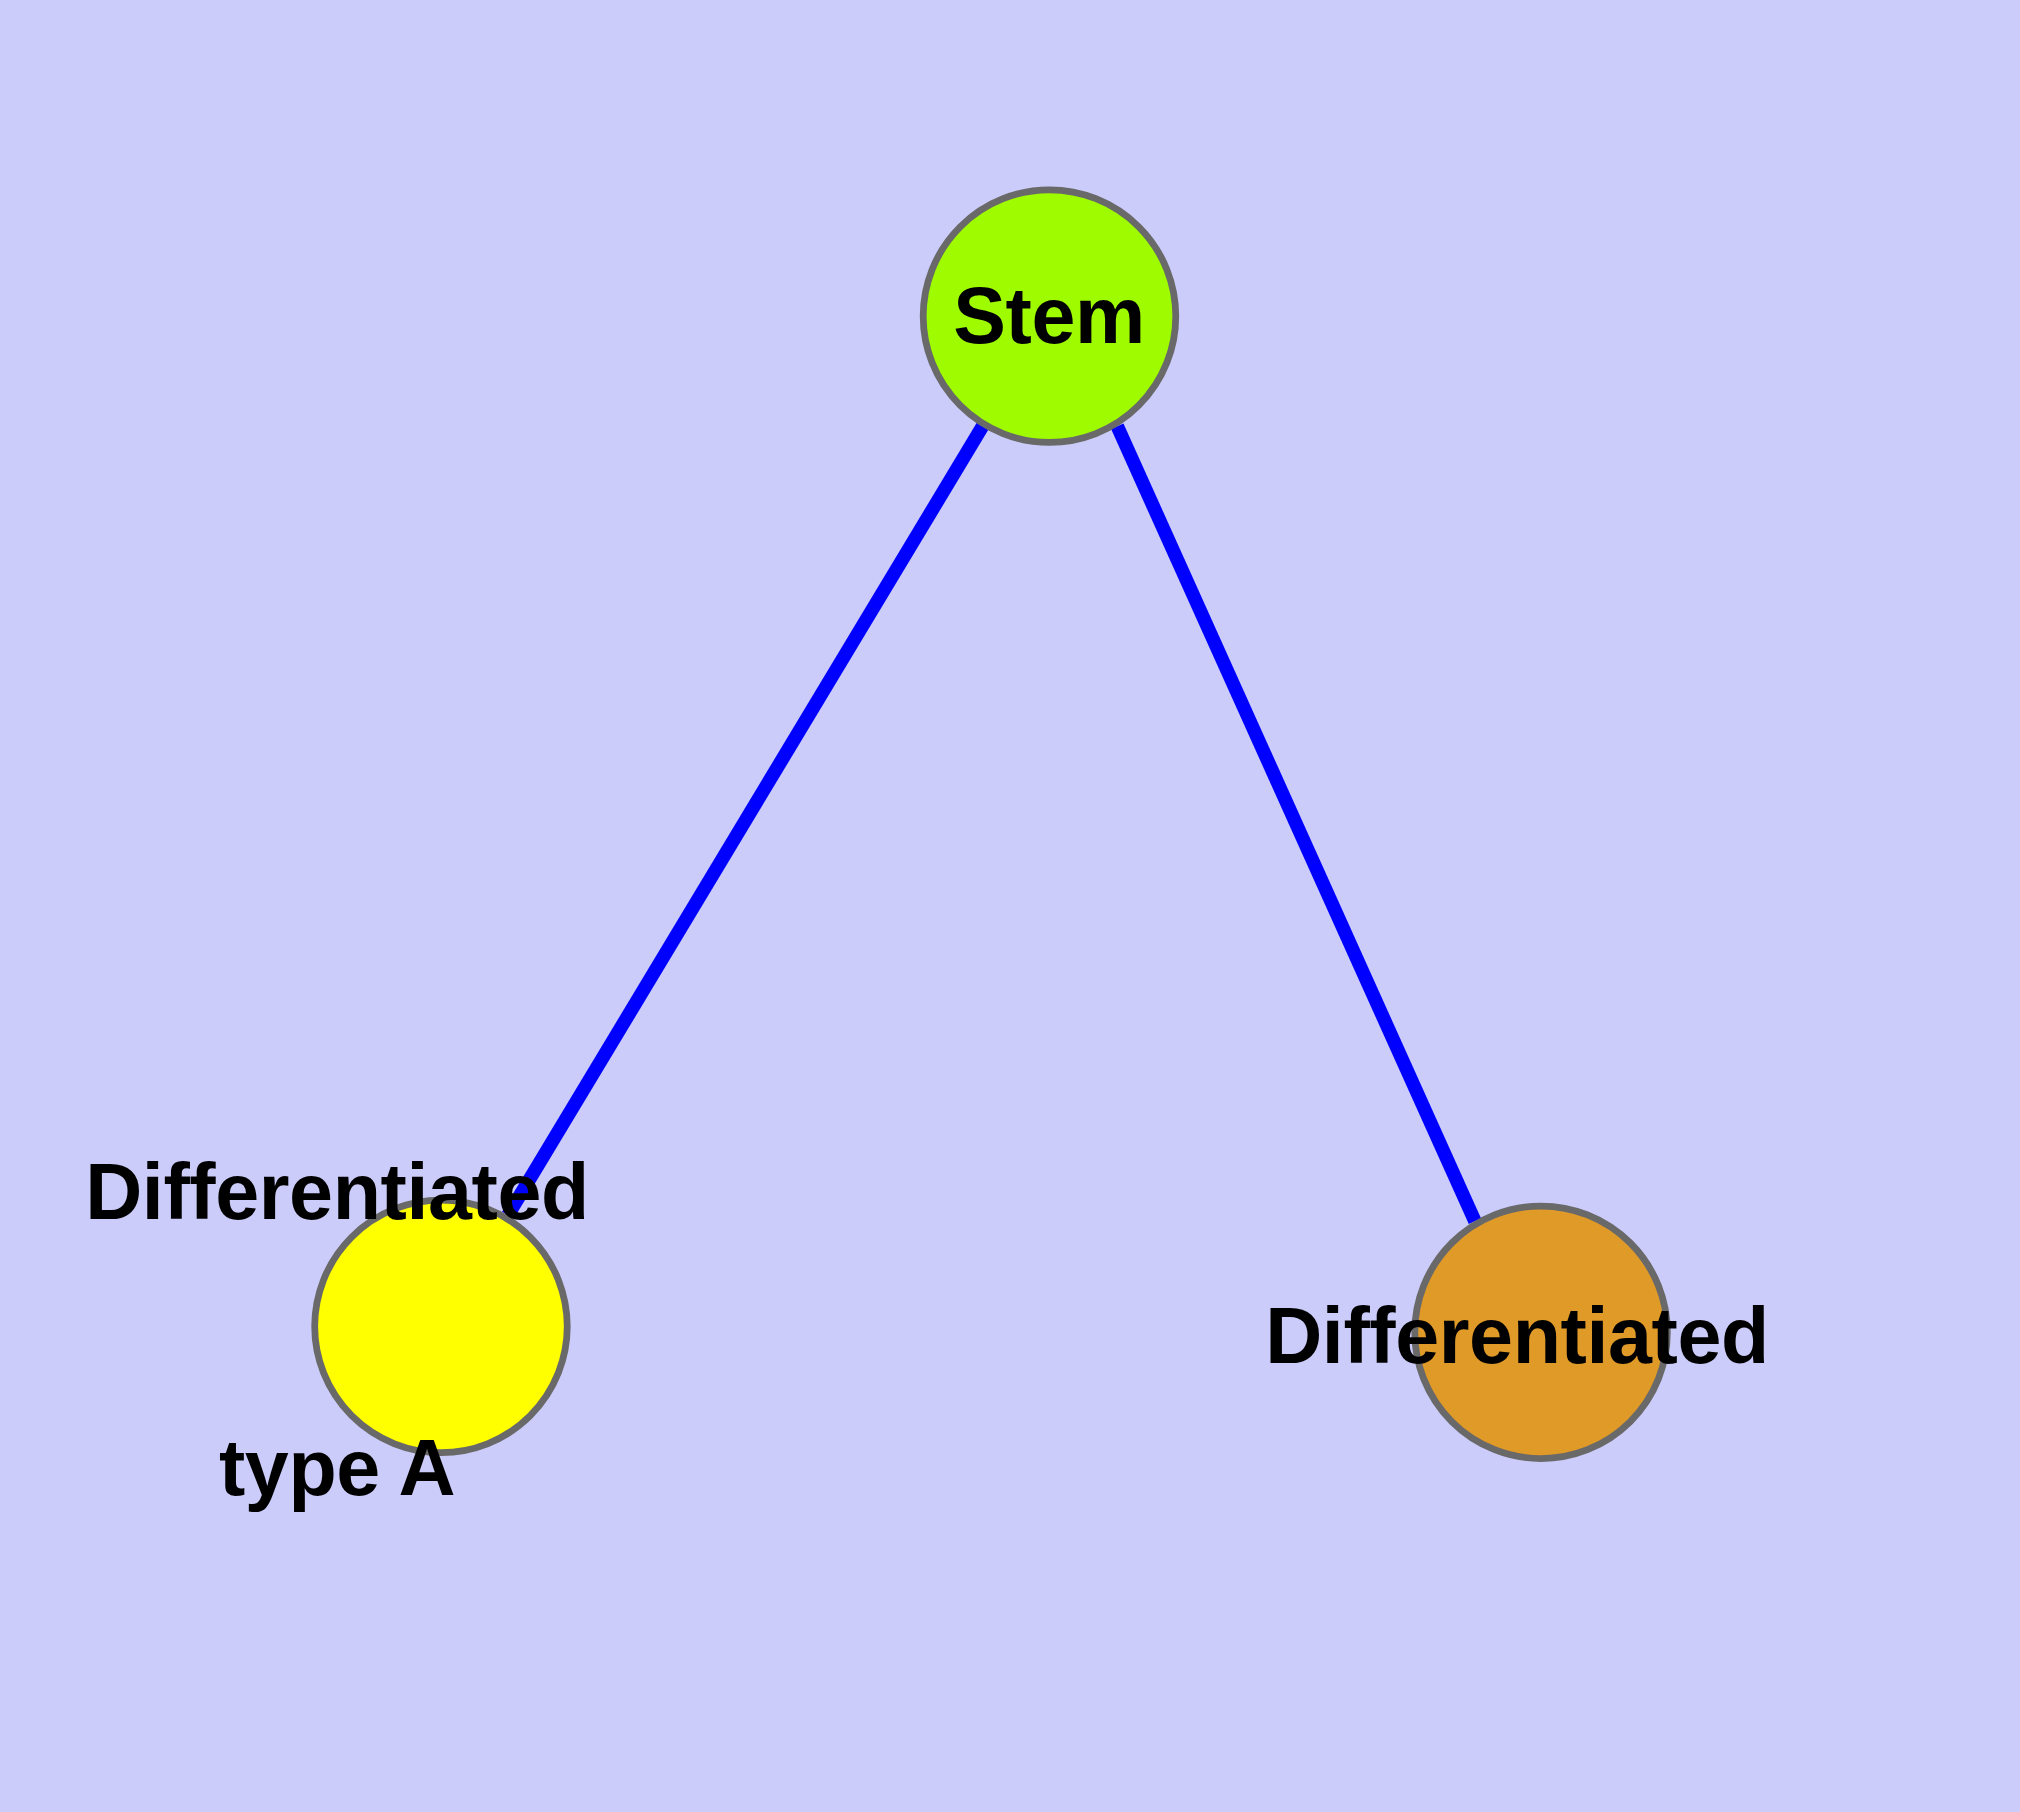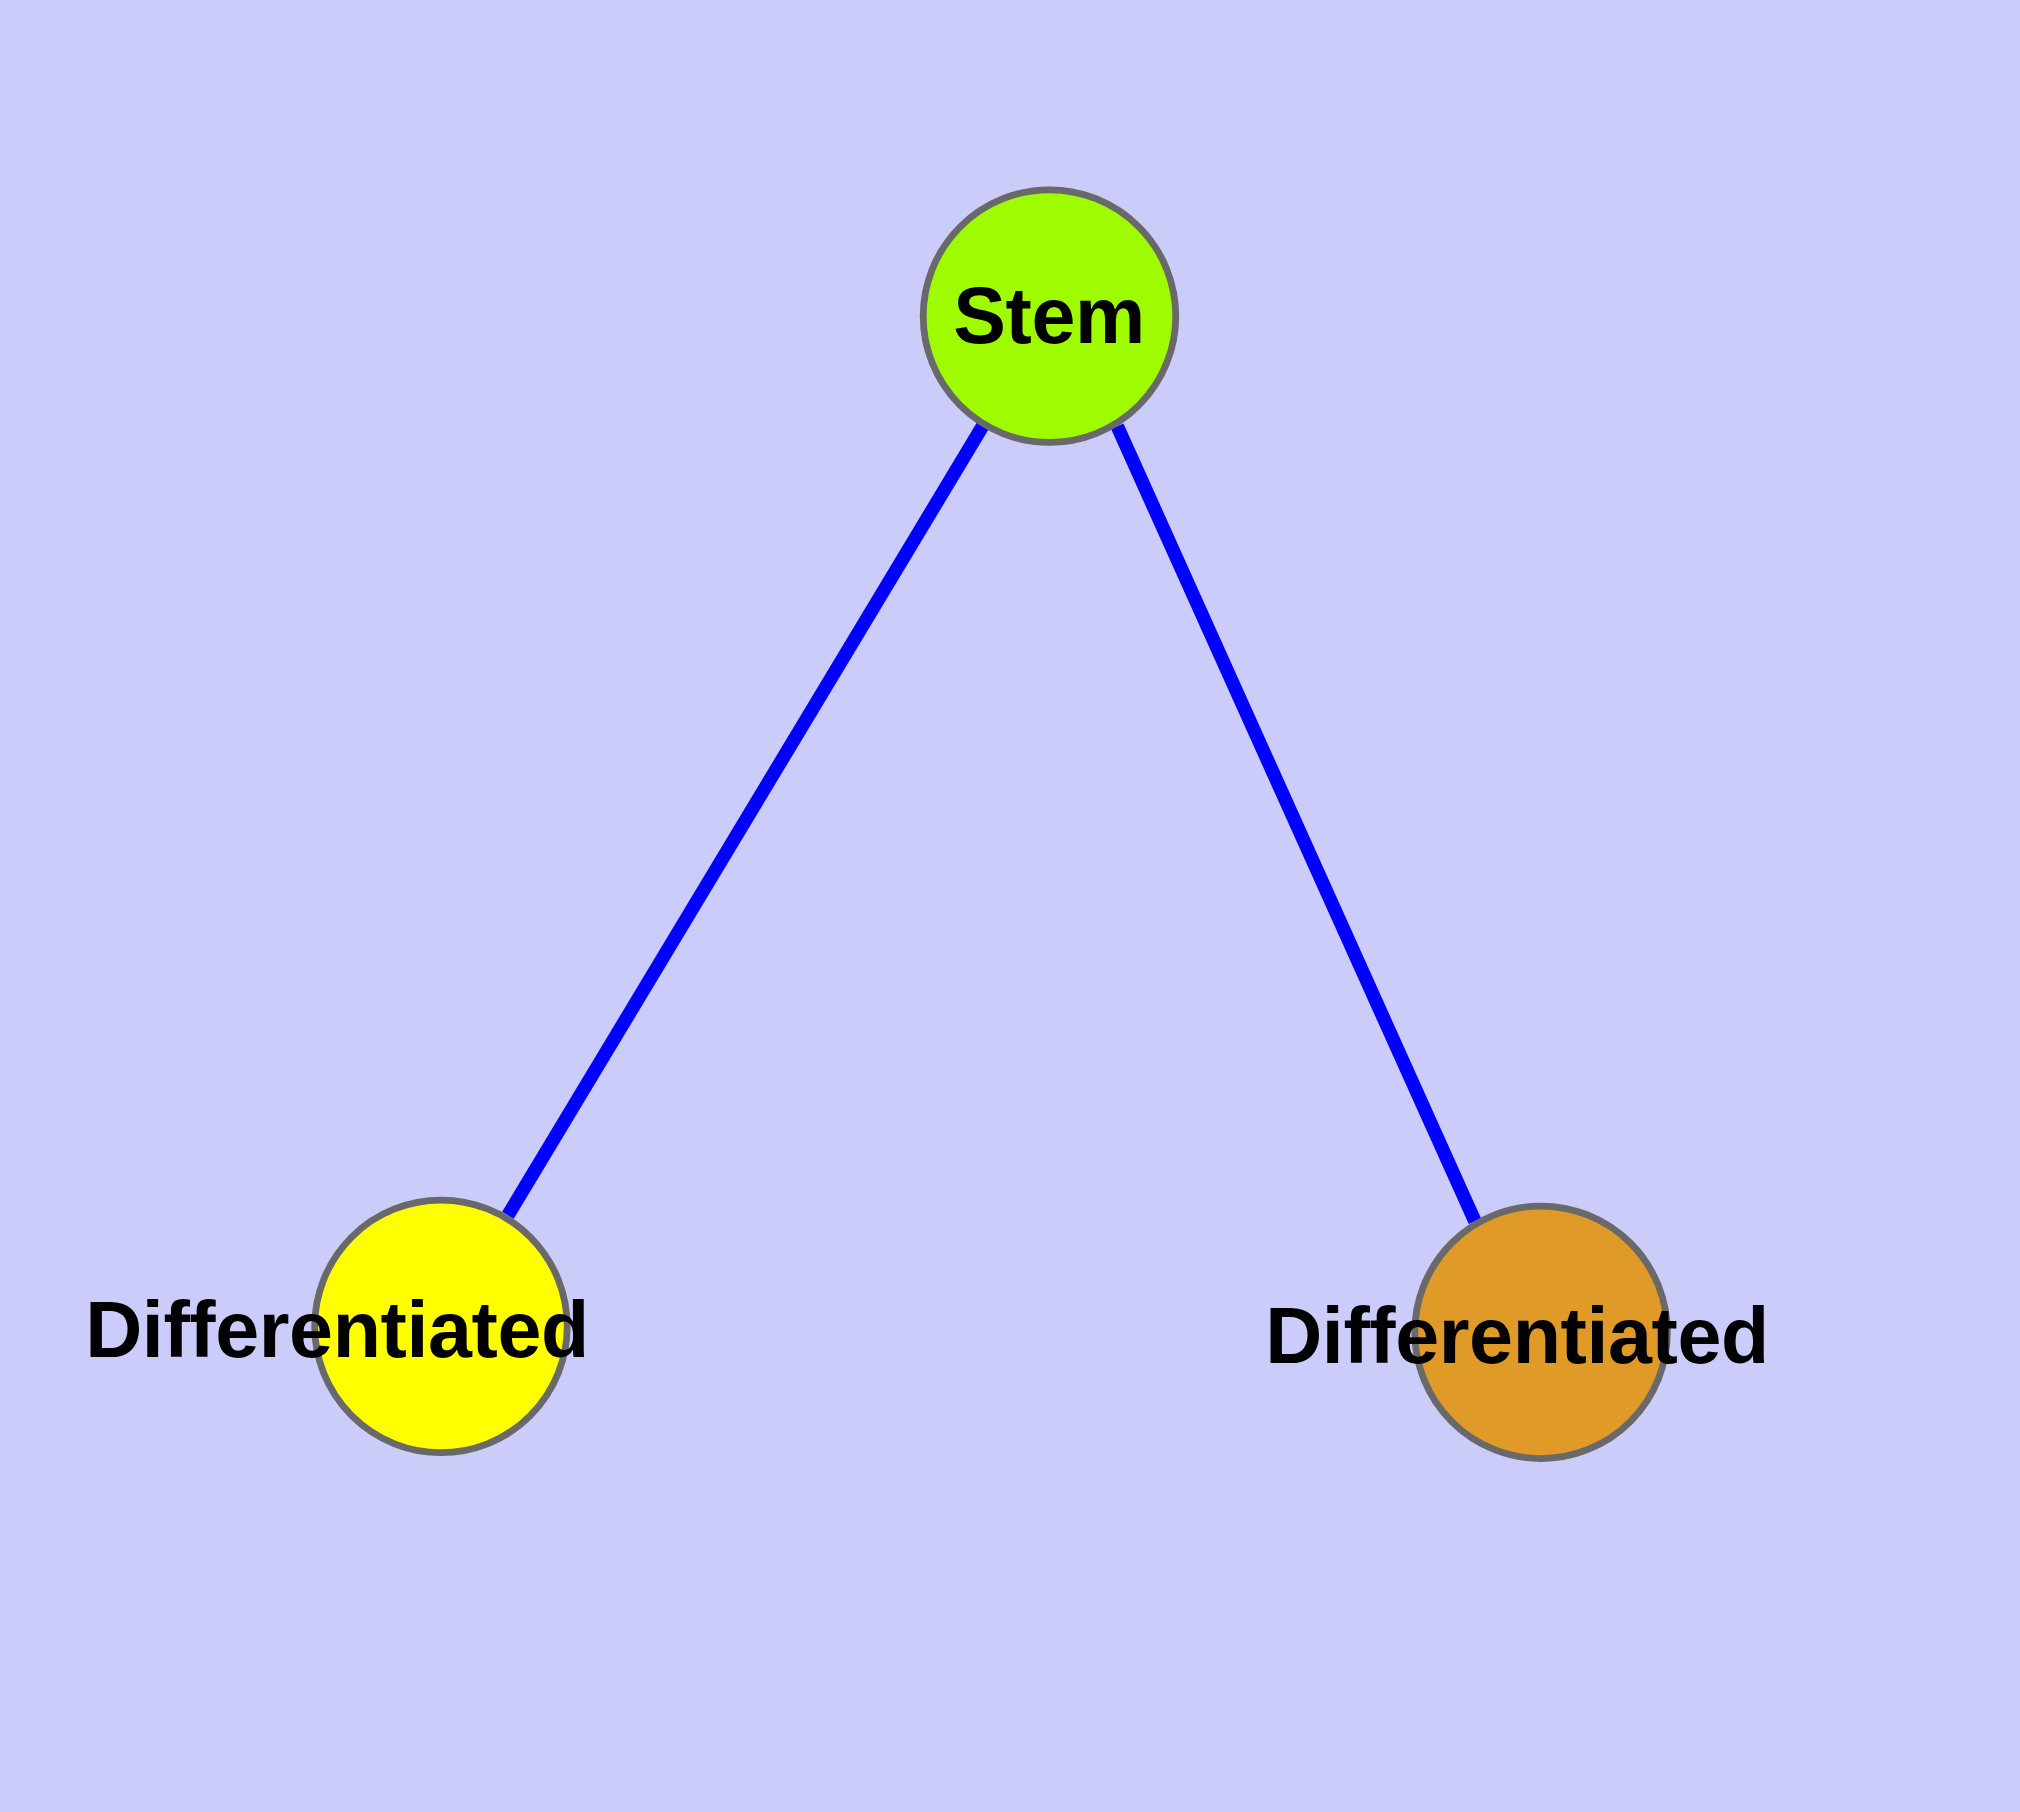--- a/index.html
+++ b/index.html
@@ -81,20 +81,21 @@
       <circle class="node-circle" cx="1818" cy="1572" r="149" fill="#e09a28"></circle>
     </g>
   </svg>
 
   <div class="node-label" id="label-stem">
     <span class="label-line">Stem</span>
   </div>
 
   <div class="node-label" id="label-diff-a">
     <span class="label-line">Differentiated</span>
+    <span class="label-line">type A</span>
   </div>
 
   <div class="node-label" id="label-diff-b">
     <span class="label-line">Differentiated</span>
   </div>
 
 </div>
 
 
 </body></html>

